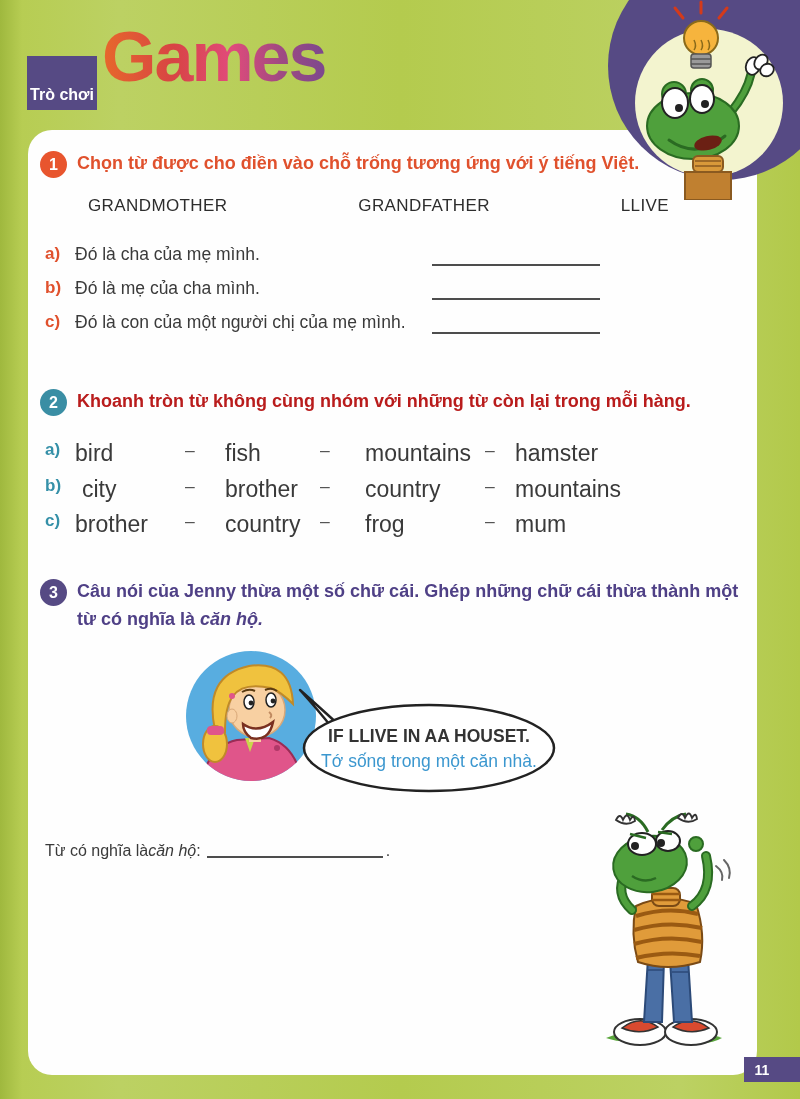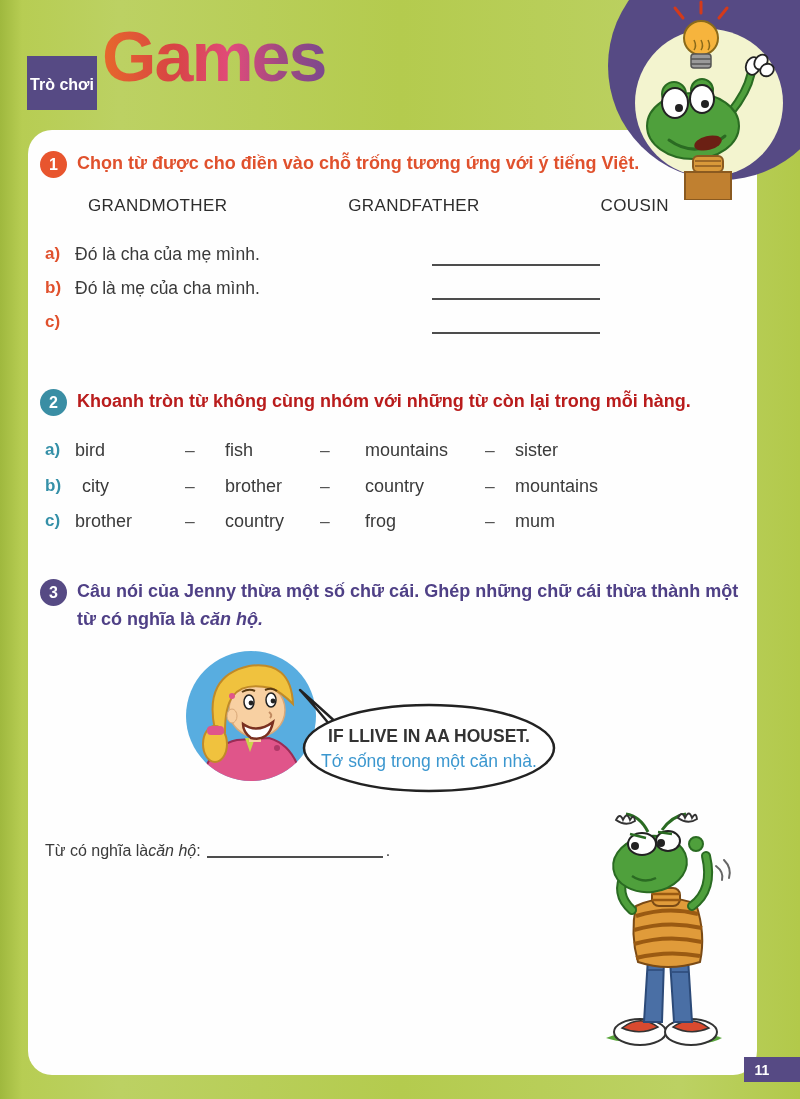--- a/index.html
+++ b/index.html
@@ -10,21 +10,21 @@
     font-family:"Liberation Sans","DejaVu Sans",sans-serif;
   }
   .panel {
     position:absolute; left:28px; top:130px; width:729px; height:945px;
     background:#fefefe; border-radius:24px;
   }
   
   .tag-box {
     position:absolute; left:27px; top:56px; width:70px; height:54px;
     background:#564a84; display:flex; align-items:flex-end; justify-content:center;
-    padding-bottom:16px; color:#fff; font-weight:bold; font-size:16px;
+    padding-bottom:6px; color:#fff; font-weight:bold; font-size:16px;
   }
   .games-title {
     position:absolute; left:102px; top:22px; font-size:70px; font-weight:bold;
     letter-spacing:-2px; line-height:1;
     background:linear-gradient(90deg,#e7682b 0%,#d84444 32%,#e14b7b 58%,#a04a82 80%,#7c488e 100%);
     -webkit-background-clip:text; background-clip:text; color:transparent;
   }
   .topright-illu { position:absolute; right:0; top:0; width:195px; height:200px; }
   
   .ex-head { position:absolute; left:12px; display:flex; gap:10px; align-items:flex-start; }
@@ -37,21 +37,21 @@
   .t1 { color:#e0512d; } .t2 { color:#b91c1c; } .t3 { color:#4f4086; }
   .word-bank {
     position:absolute; left:0; top:66px; width:100%; padding:0 88px 0 60px;
     display:flex; justify-content:space-between; font-size:17px; color:#2d2d2d; letter-spacing:.4px;align-items:flex-end;
   }
   .row { position:absolute; left:0; width:100%; height:32px; }
   .lab { position:absolute; left:17px; top:2px; font-weight:bold; font-size:17px; }
   .lab-o { color:#e0512d; } .lab-t { color:#3590a8; }
   .txt { position:absolute; left:47px; top:2px; font-size:17.5px; color:#3a3a3a; }
   .blank { position:absolute; left:404px; top:22px; width:168px; border-bottom:2px solid #4d4d4d; }
-  .w { position:absolute; top:2px; font-size:18px; color:#3a3a3a; }
+  .w { position:absolute; top:2px; font-size:23px; color:#3a3a3a; }
   .dash { position:absolute; top:2px; font-size:17.5px; color:#555; }
   
   .ex3-text { width:668px; }
   .girl { position:absolute; left:157px; top:520px; width:132px; height:132px; }
   .bubble { position:absolute; left:268px; top:556px; width:266px; height:112px; }
   .answer-line {
     position:absolute; left:17px; top:712px; display:flex; align-items:flex-end;
     font-size:16px; color:#3a3a3a;
   }
   .blank2 { width:176px; border-bottom:2px solid #4d4d4d; margin:0 3px 2px 6px; }
@@ -74,50 +74,51 @@
 
   <div class="panel">
 
     <div class="ex-head" style="top:20px;">
       <div class="badge b1">1</div>
       <div class="ex-title t1">Chọn từ được cho điền vào chỗ trống tương ứng với ý tiếng Việt.</div>
     </div>
     <div class="word-bank">
       <span>GRANDMOTHER</span>
       <span>GRANDFATHER</span>
-      <span>COUSIN</span>
+      <span>LLIVE</span>
     </div>
     <div class="row" style="top:112px;">
       <span class="lab lab-o">a)</span>
       <span class="txt">Đó là cha của mẹ mình.</span>
       <span class="blank"></span>
     </div>
     <div class="row" style="top:146px;">
       <span class="lab lab-o">b)</span>
       <span class="txt">Đó là mẹ của cha mình.</span>
       <span class="blank"></span>
     </div>
     <div class="row" style="top:180px;">
       <span class="lab lab-o">c)</span>
+      <span class="txt">Đó là con của một người chị của mẹ mình.</span>
       <span class="blank"></span>
     </div>
 
     <div class="ex-head" style="top:258px;">
       <div class="badge b2">2</div>
       <div class="ex-title t2">Khoanh tròn từ không cùng nhóm với những từ còn lại trong mỗi hàng.</div>
     </div>
     <div class="row" style="top:308px;">
       <span class="lab lab-t">a)</span>
       <span class="w" style="left:47px;">bird</span>
       <span class="dash" style="left:157px;">–</span>
       <span class="w" style="left:197px;">fish</span>
       <span class="dash" style="left:292px;">–</span>
       <span class="w" style="left:337px;">mountains</span>
       <span class="dash" style="left:457px;">–</span>
-      <span class="w" style="left:487px;">sister</span>
+      <span class="w" style="left:487px;">hamster</span>
     </div>
     <div class="row" style="top:344px;">
       <span class="lab lab-t">b)</span>
       <span class="w" style="left:54px;">city</span>
       <span class="dash" style="left:157px;">–</span>
       <span class="w" style="left:197px;">brother</span>
       <span class="dash" style="left:292px;">–</span>
       <span class="w" style="left:337px;">country</span>
       <span class="dash" style="left:457px;">–</span>
       <span class="w" style="left:487px;">mountains</span>

